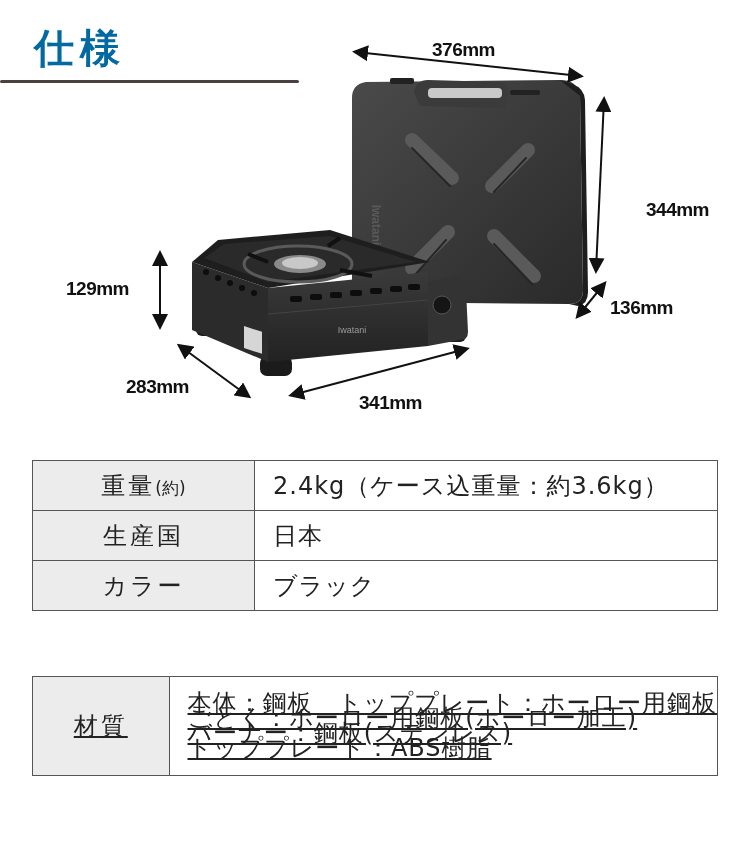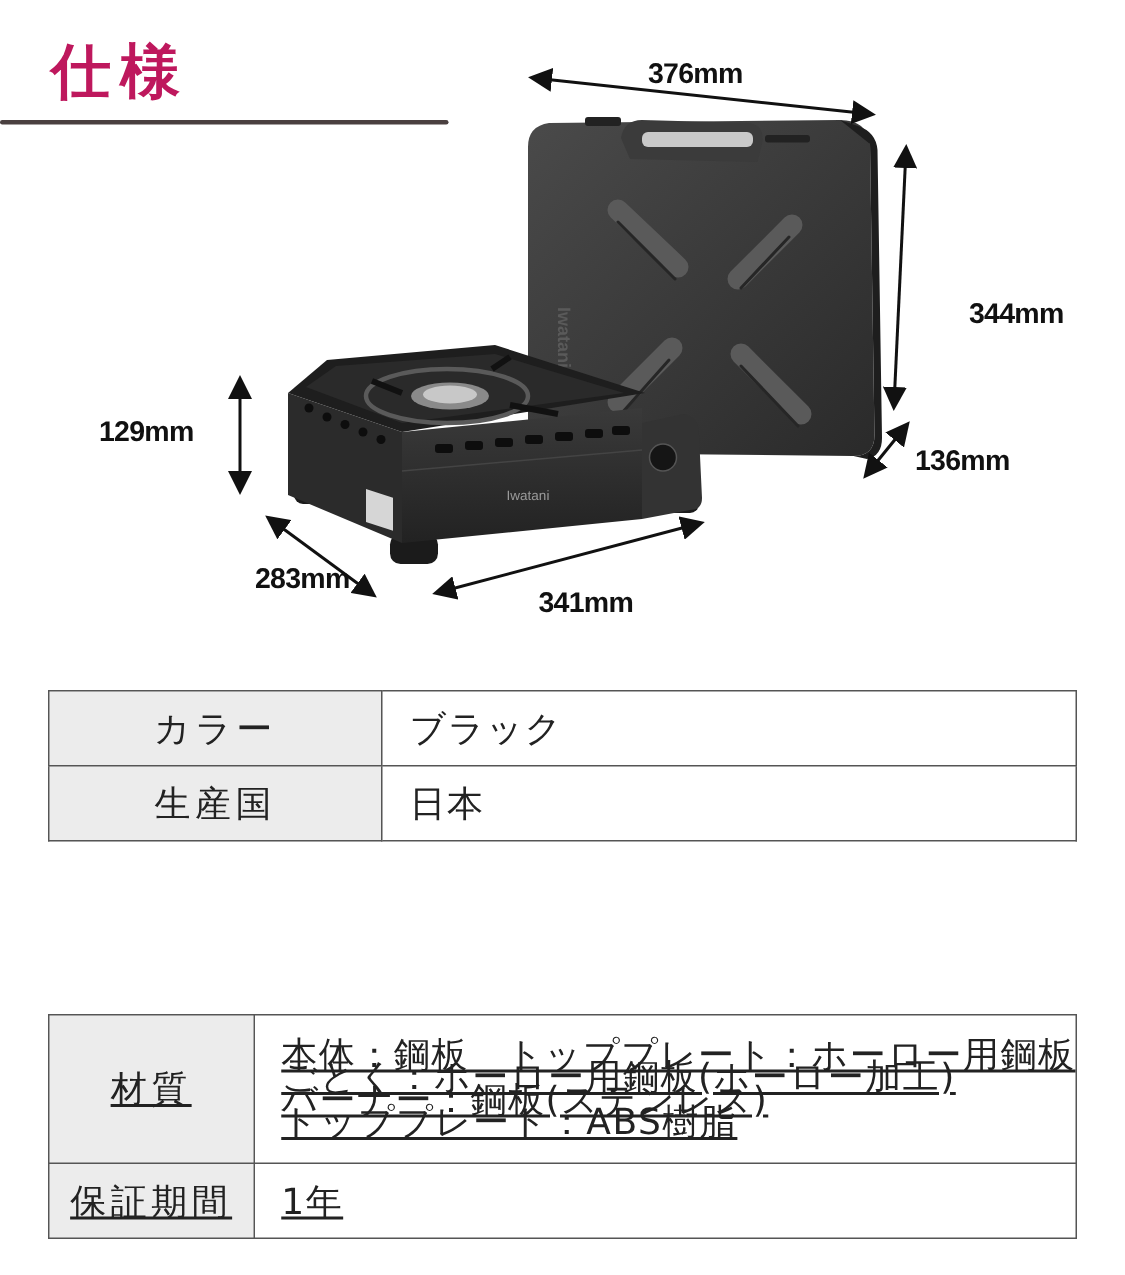--- a/index.html
+++ b/index.html
@@ -1,20 +1,20 @@
 <!DOCTYPE html>
 <html><head>
 <meta charset="utf-8">
 <style>
   html, body { margin: 0; padding: 0; background: #ffffff; }
   body { width: 750px; height: 850px; position: relative; overflow: hidden;
          font-family: "DejaVu Sans", "Liberation Sans", sans-serif; color: #222; }
 
   .title { position: absolute; left: 34px; top: 24px; font-size: 40px; font-weight: bold;
-           color: #be185d; letter-spacing: 6px; line-height: 48px; }
+           color: #0369a1; letter-spacing: 6px; line-height: 48px; }
   .title-rule { position: absolute; left: 0; top: 80px; width: 299px; height: 3px;
                 background: #4a4040; border-radius: 2px; }
 
   .dim { position: absolute; font-family: "Liberation Sans", sans-serif; font-weight: bold;
          font-size: 19px; color: #111; letter-spacing: -0.5px; }
 
   svg.art { position: absolute; left: 0; top: 0; }
 
   table.spec { position: absolute; left: 32px; border-collapse: collapse; width: 686px; }
   table.spec td { border: 1.5px solid #555; height: 49px; padding: 0; }
@@ -129,45 +129,45 @@
     <line x1="160" y1="254" x2="160" y2="326" marker-start="url(#ahs)" marker-end="url(#ah)"></line>
     <line x1="180" y1="346" x2="248" y2="396" marker-start="url(#ahs)" marker-end="url(#ah)"></line>
     <line x1="292" y1="395" x2="466" y2="349" marker-start="url(#ahs)" marker-end="url(#ah)"></line>
   </g>
 </svg>
 
 <div class="dim" style="left:432px; top:28px;margin-top:11px;">376mm</div>
 <div class="dim" style="left:646px; top:199px;">344mm</div>
 <div class="dim" style="left:610px; top:297px;">136mm</div>
 <div class="dim" style="left:66px; top:278px;">129mm</div>
-<div class="dim" style="left:126px; top:376px;margin-left:44px;">283mm</div>
+<div class="dim" style="left:126px; top:376px;">283mm</div>
 <div class="dim" style="left:359px; top:392px;">341mm</div>
 
 <table class="spec" id="t1">
   <tbody>
-  <tr>
-    <td class="k">カラー</td>
-    <td class="v">ブラック</td>
+      <tr>
+    <td class="k"><span>重量</span><span class="small">(約)</span></td>
+    <td class="v">2.4kg（ケース込重量：約3.6kg）</td>
   </tr>
   <tr>
     <td class="k">生産国</td>
     <td class="v">日本</td>
+  </tr>
+  <tr>
+    <td class="k">カラー</td>
+    <td class="v">ブラック</td>
   </tr>
 </tbody>
   </table>
 
 <table class="spec" id="t2">
   <tbody>
       <tr class="tall">
     <td class="k">材質</td>
     <td class="v multi">
       <div>本体：鋼板　トッププレート：ホーロー用鋼板</div>
       <div>ごとく：ホーロー用鋼板(ホーロー加工)</div>
       <div>バーナー：鋼板(ステンレス)</div>
       <div>トッププレート：ABS樹脂</div>
     </td>
   </tr>
-  <tr>
-    <td class="k">保証期間</td>
-    <td class="v">1年</td>
-  </tr>
 </tbody>
   </table>
 
 </body></html>

